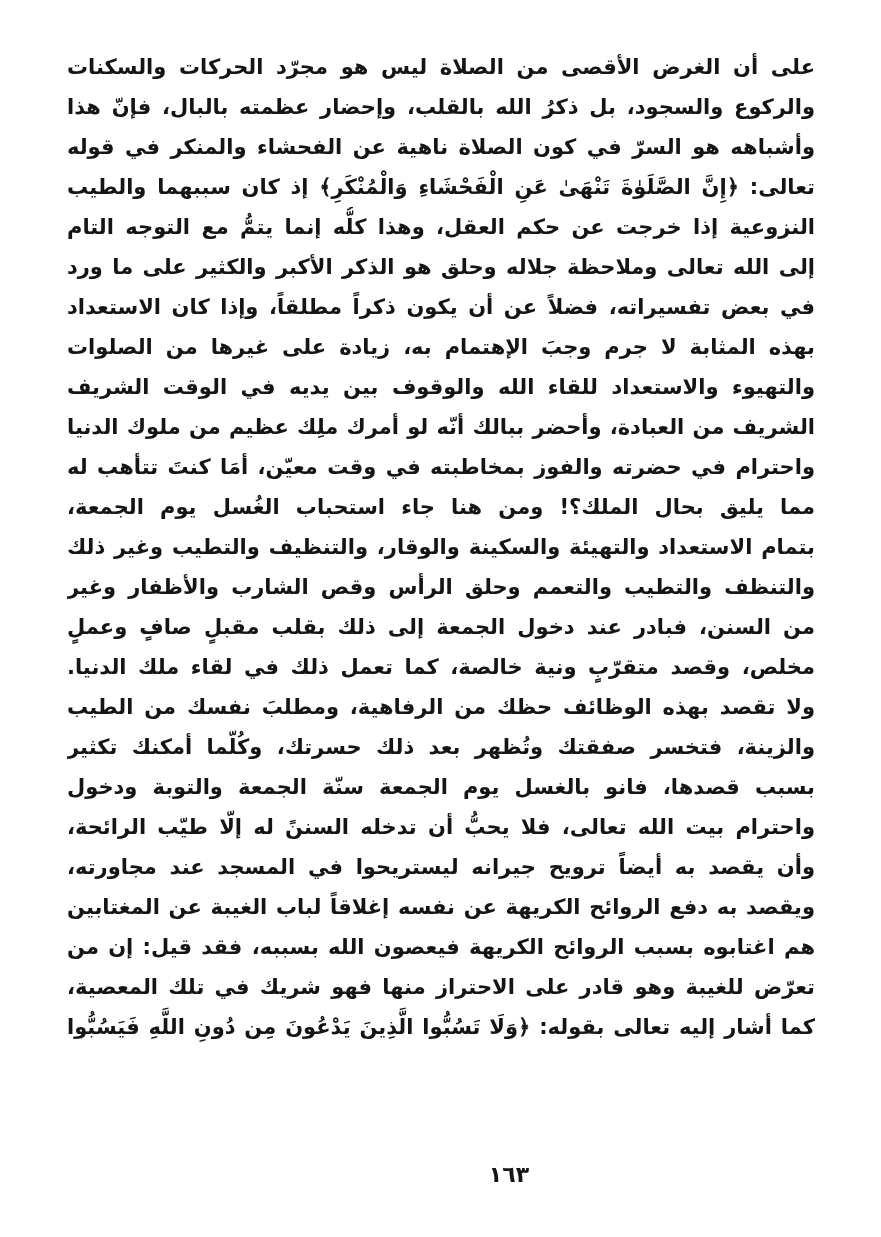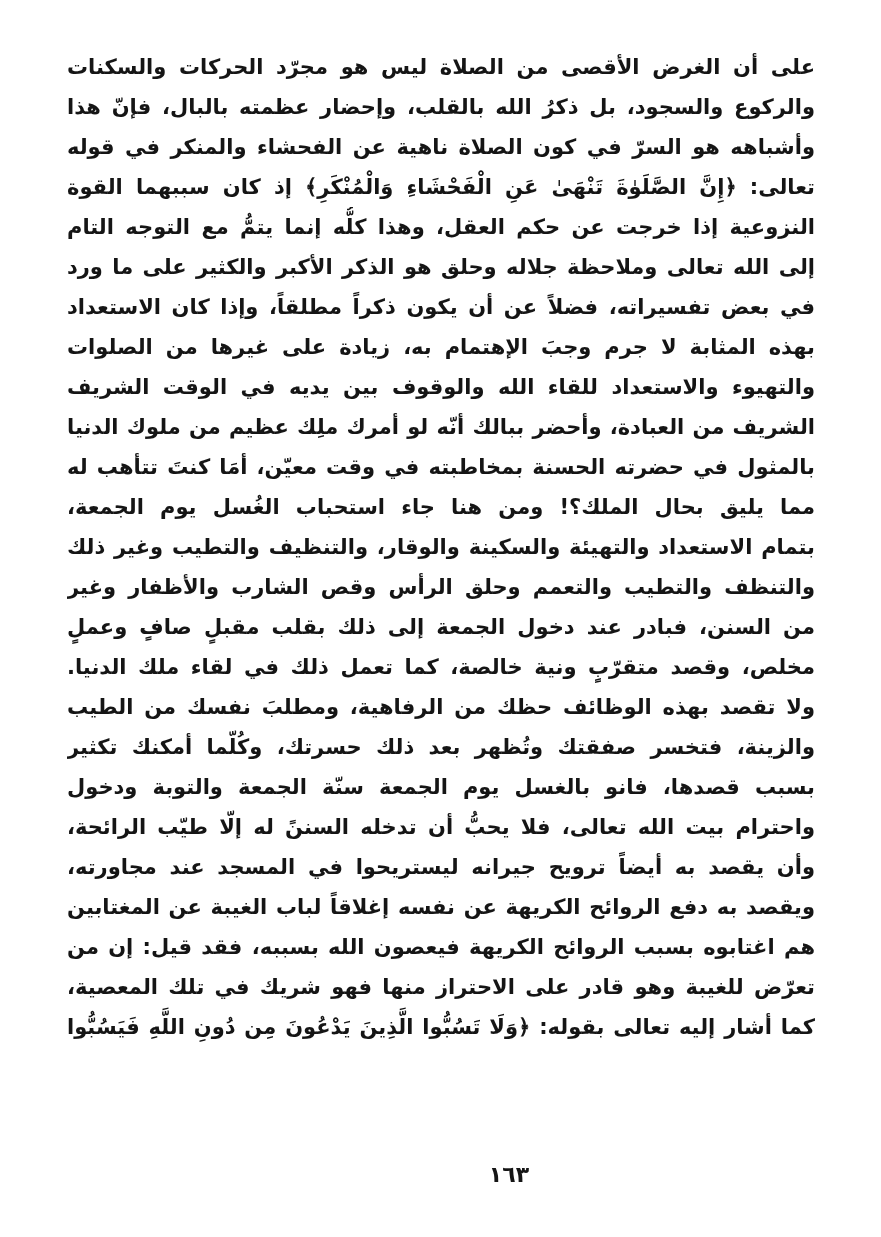--- a/index.html
+++ b/index.html
@@ -53,28 +53,28 @@
   }
 </style>
 </head>
 <body>
 
 <div class="page">
   <div class="text-block">
     <div class="line">على أن الغرض الأقصى من الصلاة ليس هو مجرّد الحركات والسكنات</div>
     <div class="line">والركوع والسجود، بل ذكرُ الله بالقلب، وإحضار عظمته بالبال، فإنّ هذا</div>
     <div class="line">وأشباهه هو السرّ في كون الصلاة ناهية عن الفحشاء والمنكر في قوله</div>
-    <div class="line">تعالى: ﴿إِنَّ الصَّلَوٰةَ تَنْهَىٰ عَنِ الْفَحْشَاءِ وَالْمُنْكَرِ﴾ إذ كان سببهما القوة</div>
+    <div class="line">تعالى: ﴿إِنَّ الصَّلَوٰةَ تَنْهَىٰ عَنِ الْفَحْشَاءِ وَالْمُنْكَرِ﴾ إذ كان سببهما والطيب</div>
     <div class="line">النزوعية إذا خرجت عن حكم العقل، وهذا كلُّه إنما يتمُّ مع التوجه التام</div>
     <div class="line">إلى الله تعالى وملاحظة جلاله وحلق هو الذكر الأكبر والكثير على ما ورد</div>
     <div class="line">في بعض تفسيراته، فضلاً عن أن يكون ذكراً مطلقاً، وإذا كان الاستعداد</div>
     <div class="line">بهذه المثابة لا جرم وجبَ الإهتمام به، زيادة على غيرها من الصلوات</div>
     <div class="line">والتهيوء والاستعداد للقاء الله والوقوف بين يديه في الوقت الشريف والنوع</div>
     <div class="line">الشريف من العبادة، وأحضر ببالك أنّه لو أمرك ملِك عظيم من ملوك الدنيا</div>
-    <div class="line">بالمثول في حضرته الحسنة بمخاطبته في وقت معيّن، أمَا كنتَ تتأهب له</div>
+    <div class="line">واحترام في حضرته والفوز بمخاطبته في وقت معيّن، أمَا كنتَ تتأهب له</div>
     <div class="line">مما يليق بحال الملك؟! ومن هنا جاء استحباب الغُسل يوم الجمعة،</div>
     <div class="line">بتمام الاستعداد والتهيئة والسكينة والوقار، والتنظيف والتطيب وغير ذلك</div>
     <div class="line">والتنظف والتطيب والتعمم وحلق الرأس وقص الشارب والأظفار وغير ذلك</div>
     <div class="line">من السنن، فبادر عند دخول الجمعة إلى ذلك بقلب مقبلٍ صافٍ وعملٍ</div>
     <div class="line">مخلص، وقصد متقرّبٍ ونية خالصة، كما تعمل ذلك في لقاء ملك الدنيا.</div>
     <div class="line">ولا تقصد بهذه الوظائف حظك من الرفاهية، ومطلبَ نفسك من الطيب</div>
     <div class="line">والزينة، فتخسر صفقتك وتُظهر بعد ذلك حسرتك، وكُلّما أمكنك تكثير</div>
     <div class="line">بسبب قصدها، فانو بالغسل يوم الجمعة سنّة الجمعة والتوبة ودخول</div>
     <div class="line">واحترام بيت الله تعالى، فلا يحبُّ أن تدخله السننً له إلّا طيّب الرائحة،</div>
     <div class="line">وأن يقصد به أيضاً ترويح جيرانه ليستريحوا في المسجد عند مجاورته،</div>

